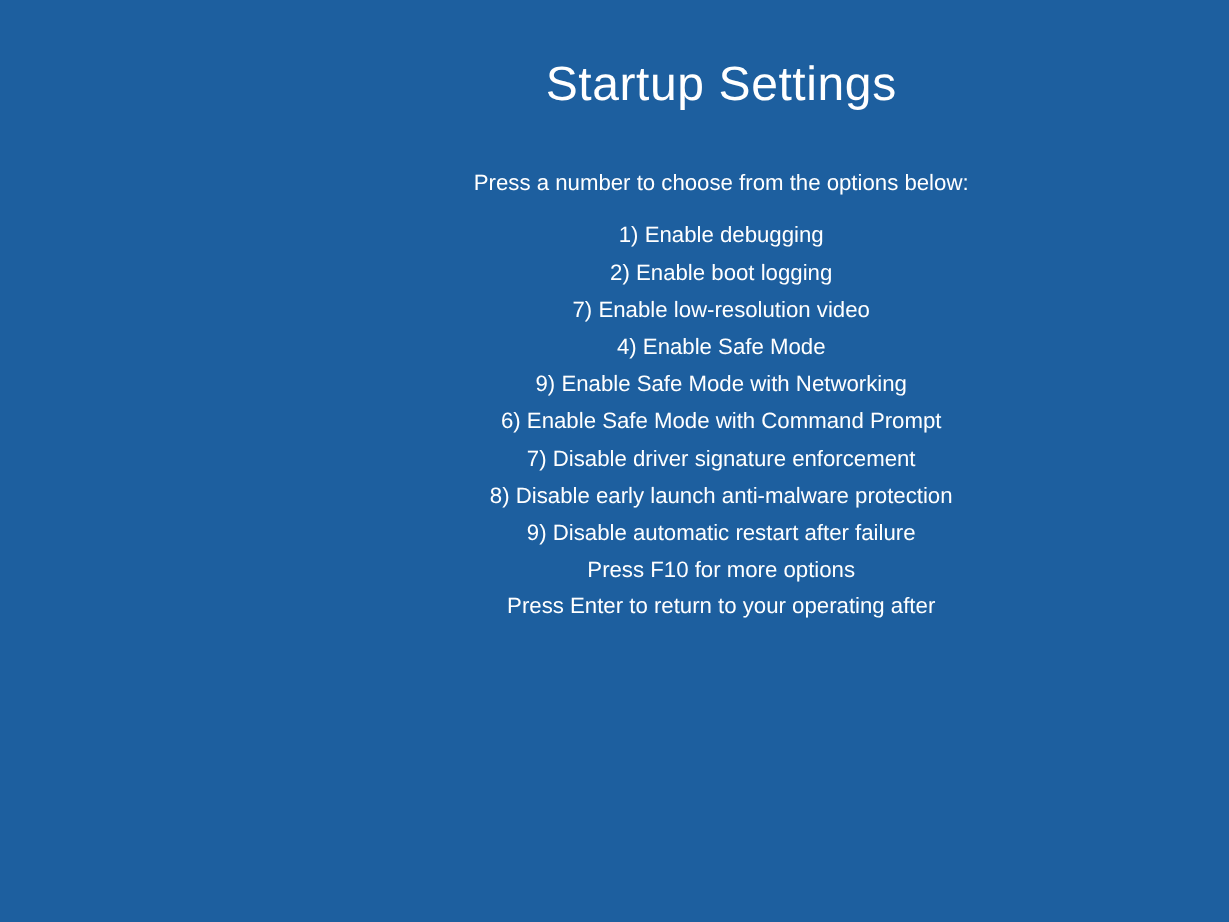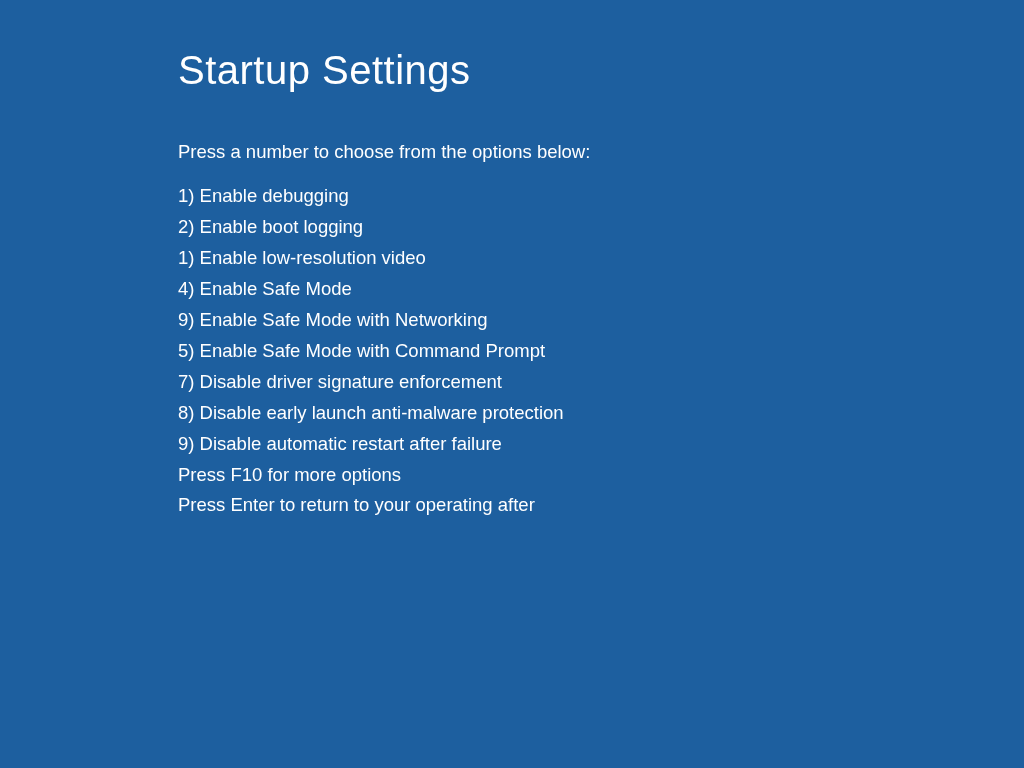--- a/index.html
+++ b/index.html
@@ -1,18 +1,19 @@
 <!DOCTYPE html>
 <html><head>
   <meta charset="utf-8">
   <style>
     * {
       margin: 0;
       padding: 0;
       box-sizing: border-box;
+      text-align: center;
     }
     body {
       width: 1024px;
       height: 768px;
       background-color: #1d5f9f;
       font-family: "Segoe UI", "Segoe UI Light", -apple-system, sans-serif;
       color: #ffffff;
       overflow: hidden;
       position: relative;
     }
@@ -56,24 +57,24 @@
   </style>
 </head>
 <body>
 
 <div class="container">
   <h1 class="page-title">Startup Settings</h1>
   <p class="instruction">Press a number to choose from the options below:</p>
   <ul class="options-list">
     <li class="option-item">1) Enable debugging</li>
     <li class="option-item">2) Enable boot logging</li>
-    <li class="option-item">1) Enable low-resolution video</li>
+    <li class="option-item">7) Enable low-resolution video</li>
     <li class="option-item">4) Enable Safe Mode</li>
     <li class="option-item">9) Enable Safe Mode with Networking</li>
-    <li class="option-item">5) Enable Safe Mode with Command Prompt</li>
+    <li class="option-item">6) Enable Safe Mode with Command Prompt</li>
     <li class="option-item">7) Disable driver signature enforcement</li>
     <li class="option-item">8) Disable early launch anti-malware protection</li>
     <li class="option-item">9) Disable automatic restart after failure</li>
   </ul>
   <div class="footer">
     <p class="footer-line">Press F10 for more options</p>
     <p class="footer-line">Press Enter to return to your operating after</p>
   </div>
 </div>
 

